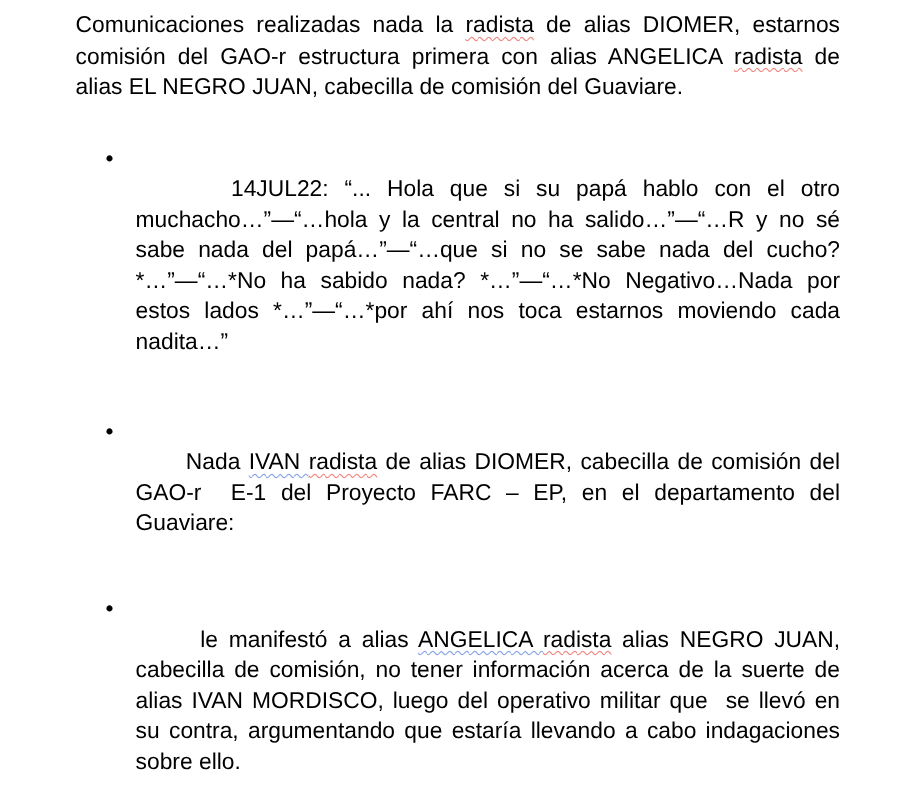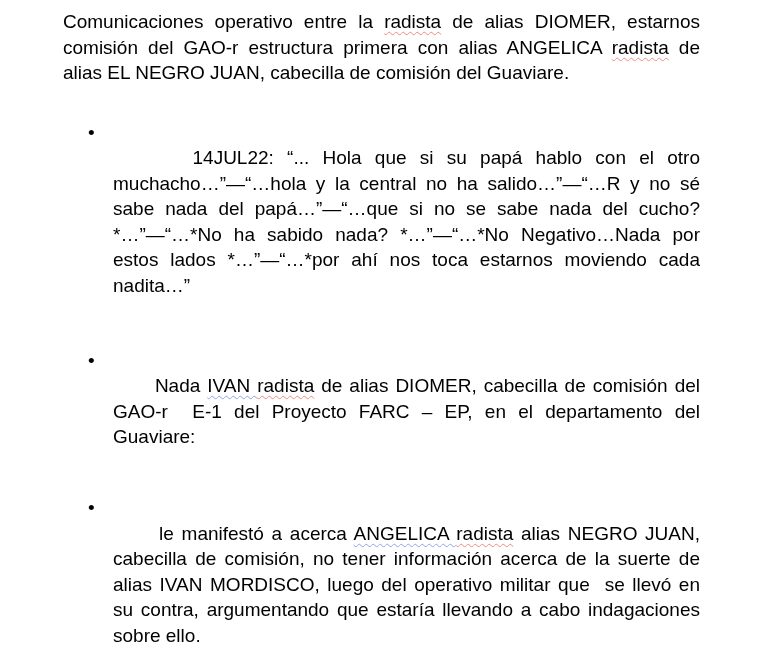--- a/index.html
+++ b/index.html
@@ -63,28 +63,28 @@
     text-decoration-thickness: 1px;
     text-underline-offset: 3px;
     text-decoration-skip-ink: none;
   }
 </style>
 </head>
 <body>
 
 <div id="page" style="--bg: #ffffff; --ink: #000000; --sp-red: #f08a82; --sp-blue: #8ca6e6;">
 
-  <p id="intro-paragraph" class="para"><span>Comunicaciones operativo entre la </span><span class="sp-red">radista</span><span> de alias DIOMER, estarnos comisión del GAO-r estructura primera con alias ANGELICA </span><span class="sp-red">radista</span><span> de alias EL NEGRO JUAN, cabecilla de comisión del Guaviare.</span></p>
+  <p id="intro-paragraph" class="para"><span>Comunicaciones realizadas nada la </span><span class="sp-red">radista</span><span> de alias DIOMER, estarnos comisión del GAO-r estructura primera con alias ANGELICA </span><span class="sp-red">radista</span><span> de alias EL NEGRO JUAN, cabecilla de comisión del Guaviare.</span></p>
 
   <ul class="bullets">
     <li class="para">
       <span class="marker">•</span><span><span class="run-bold">14JUL22:</span><span> “... Hola que si su papá hablo con el otro muchacho…”—“…hola y la central no ha salido…”—“…R y no sé sabe nada del papá…”—“…que si no se sabe nada del cucho? *…”—“…*No ha sabido nada? *…”—“…*No Negativo…Nada por estos lados *…”—“…*por ahí nos toca estarnos moviendo cada nadita…”</span></span>
     </li>
     <li class="para gap-a">
       <span class="marker">•</span><span><span>Nada </span><span class="sp-blue">IVAN </span><span class="sp-red">radista</span><span> de alias DIOMER, cabecilla de comisión del GAO-r  E-1 del Proyecto FARC – EP, en el departamento del Guaviare:</span></span>
     </li>
     <li class="para gap-b">
-      <span class="marker">•</span><span><span>le manifestó a acerca </span><span class="sp-blue">ANGELICA </span><span class="sp-red">radista</span><span> alias NEGRO JUAN, cabecilla de comisión, no tener información acerca de la suerte de alias IVAN MORDISCO, luego del operativo militar que  se llevó en su contra, argumentando que estaría llevando a cabo indagaciones sobre ello.</span></span>
+      <span class="marker">•</span><span><span>le manifestó a alias </span><span class="sp-blue">ANGELICA </span><span class="sp-red">radista</span><span> alias NEGRO JUAN, cabecilla de comisión, no tener información acerca de la suerte de alias IVAN MORDISCO, luego del operativo militar que  se llevó en su contra, argumentando que estaría llevando a cabo indagaciones sobre ello.</span></span>
     </li>
 
   </ul>
 
 </div>
 
 </body></html>

